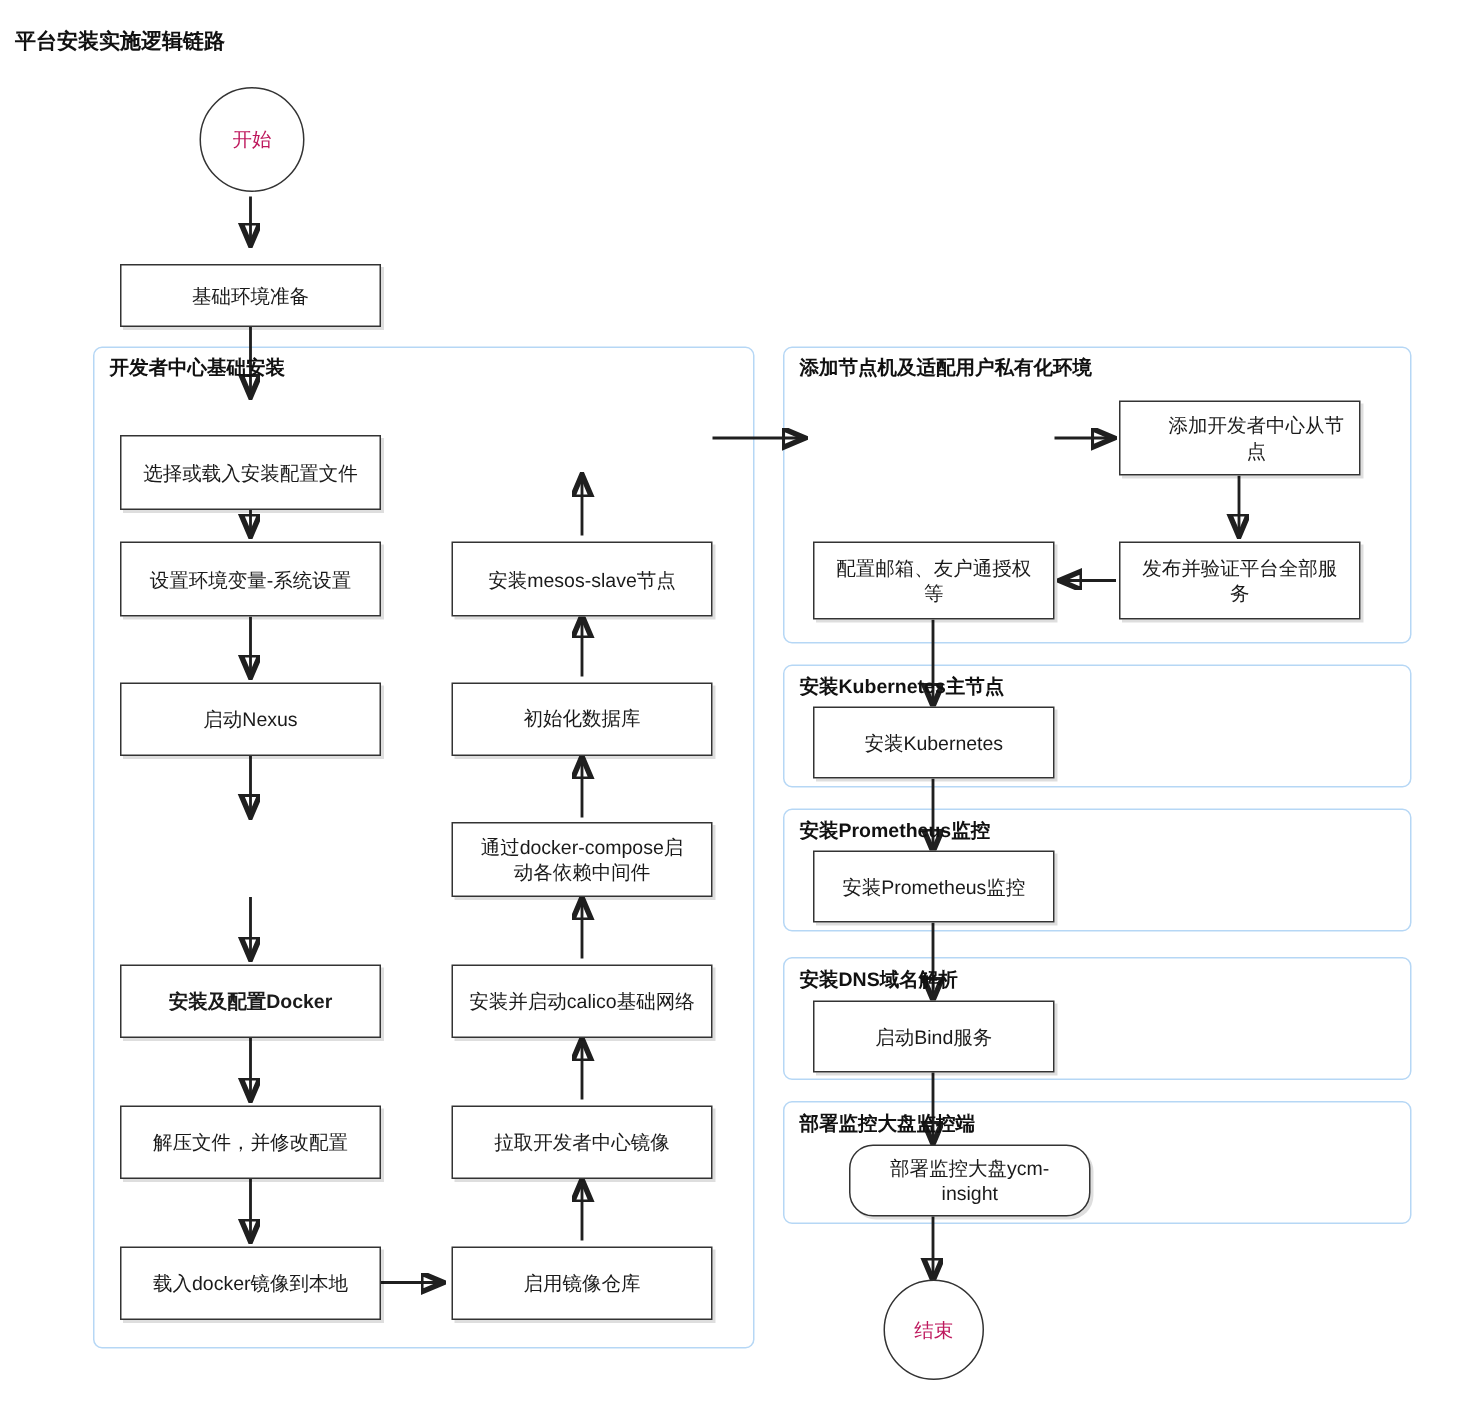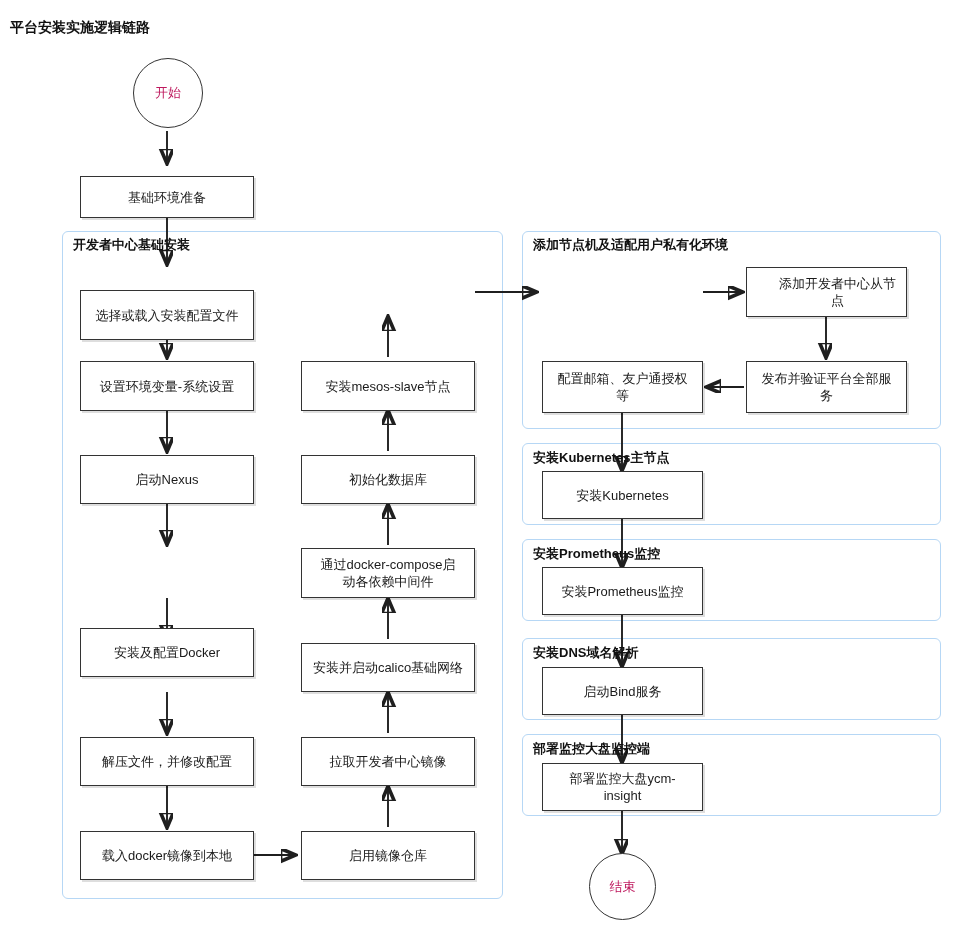--- a/index.html
+++ b/index.html
@@ -165,39 +165,39 @@
     <line x1="622" y1="811" x2="622" y2="853" marker-end="url(#arrow)"></line>
   </svg>
 
   <div class="terminal" style="left:133px; top:58px; width:70px; height:70px;">开始</div>
 
   <div class="node" style="left:80px; top:176px; width:174px; height:42px;">基础环境准备</div>
 
   <div class="node" style="left:80px; top:250px; width:174px; height:50px;margin-top:40px;">选择或载入安装配置文件</div>
   <div class="node" style="left:80px; top:361px; width:174px; height:50px;">设置环境变量-系统设置</div>
   <div class="node" style="left:80px; top:455px; width:174px; height:49px;">启动Nexus</div>
-  <div class="node" style="left:80px; top:628px; width:174px; height:49px;">安装及配置Docker</div>
+  <div class="node" style="left:80px; top:643px; width:174px; height:49px;font-weight:bold;">安装及配置Docker</div>
   <div class="node" style="left:80px; top:737px; width:174px; height:49px;">解压文件，并修改配置</div>
   <div class="node" style="left:80px; top:831px; width:174px; height:49px;">载入docker镜像到本地</div>
 
   <div class="node" style="left:301px; top:831px; width:174px; height:49px;">启用镜像仓库</div>
   <div class="node" style="left:301px; top:737px; width:174px; height:49px;">拉取开发者中心镜像</div>
   <div class="node" style="left:301px; top:643px; width:174px; height:49px;">安装并启动calico基础网络</div>
   <div class="node" style="left:301px; top:548px; width:174px; height:50px;">通过docker-compose启
 动各依赖中间件</div>
-  <div class="node" style="left:301px; top:455px; width:174px; height:49px;">初始化数据库</div>
+  <div class="node" style="left:301px; top:455px; width:174px; height:49px;font-family:Liberation Mono, monospace;">初始化数据库</div>
   <div class="node" style="left:301px; top:361px; width:174px; height:50px;">安装mesos-slave节点</div>
 
   <div class="node" style="left:746px; top:267px; width:161px; height:50px;padding-left:26px;">添加开发者中心从节点</div>
   <div class="node" style="left:746px; top:361px; width:161px; height:52px;">发布并验证平台全部服
 务</div>
   <div class="node" style="left:542px; top:361px; width:161px; height:52px;">配置邮箱、友户通授权
 等</div>
 
   <div class="node" style="left:542px; top:471px; width:161px; height:48px;">安装Kubernetes</div>
   <div class="node" style="left:542px; top:567px; width:161px; height:48px;">安装Prometheus监控</div>
   <div class="node" style="left:542px; top:667px; width:161px; height:48px;">启动Bind服务</div>
-  <div class="node" style="left:542px; top:763px; width:161px; height:48px;">部署监控大盘ycm-
+  <div class="node" style="left:566px; top:763px; width:161px; height:48px;border-radius:16px;">部署监控大盘ycm-
 insight</div>
 
   <div class="terminal" style="left:589px; top:853px; width:67px; height:67px;">结束</div>
 
 </div>
 
 </body></html>

